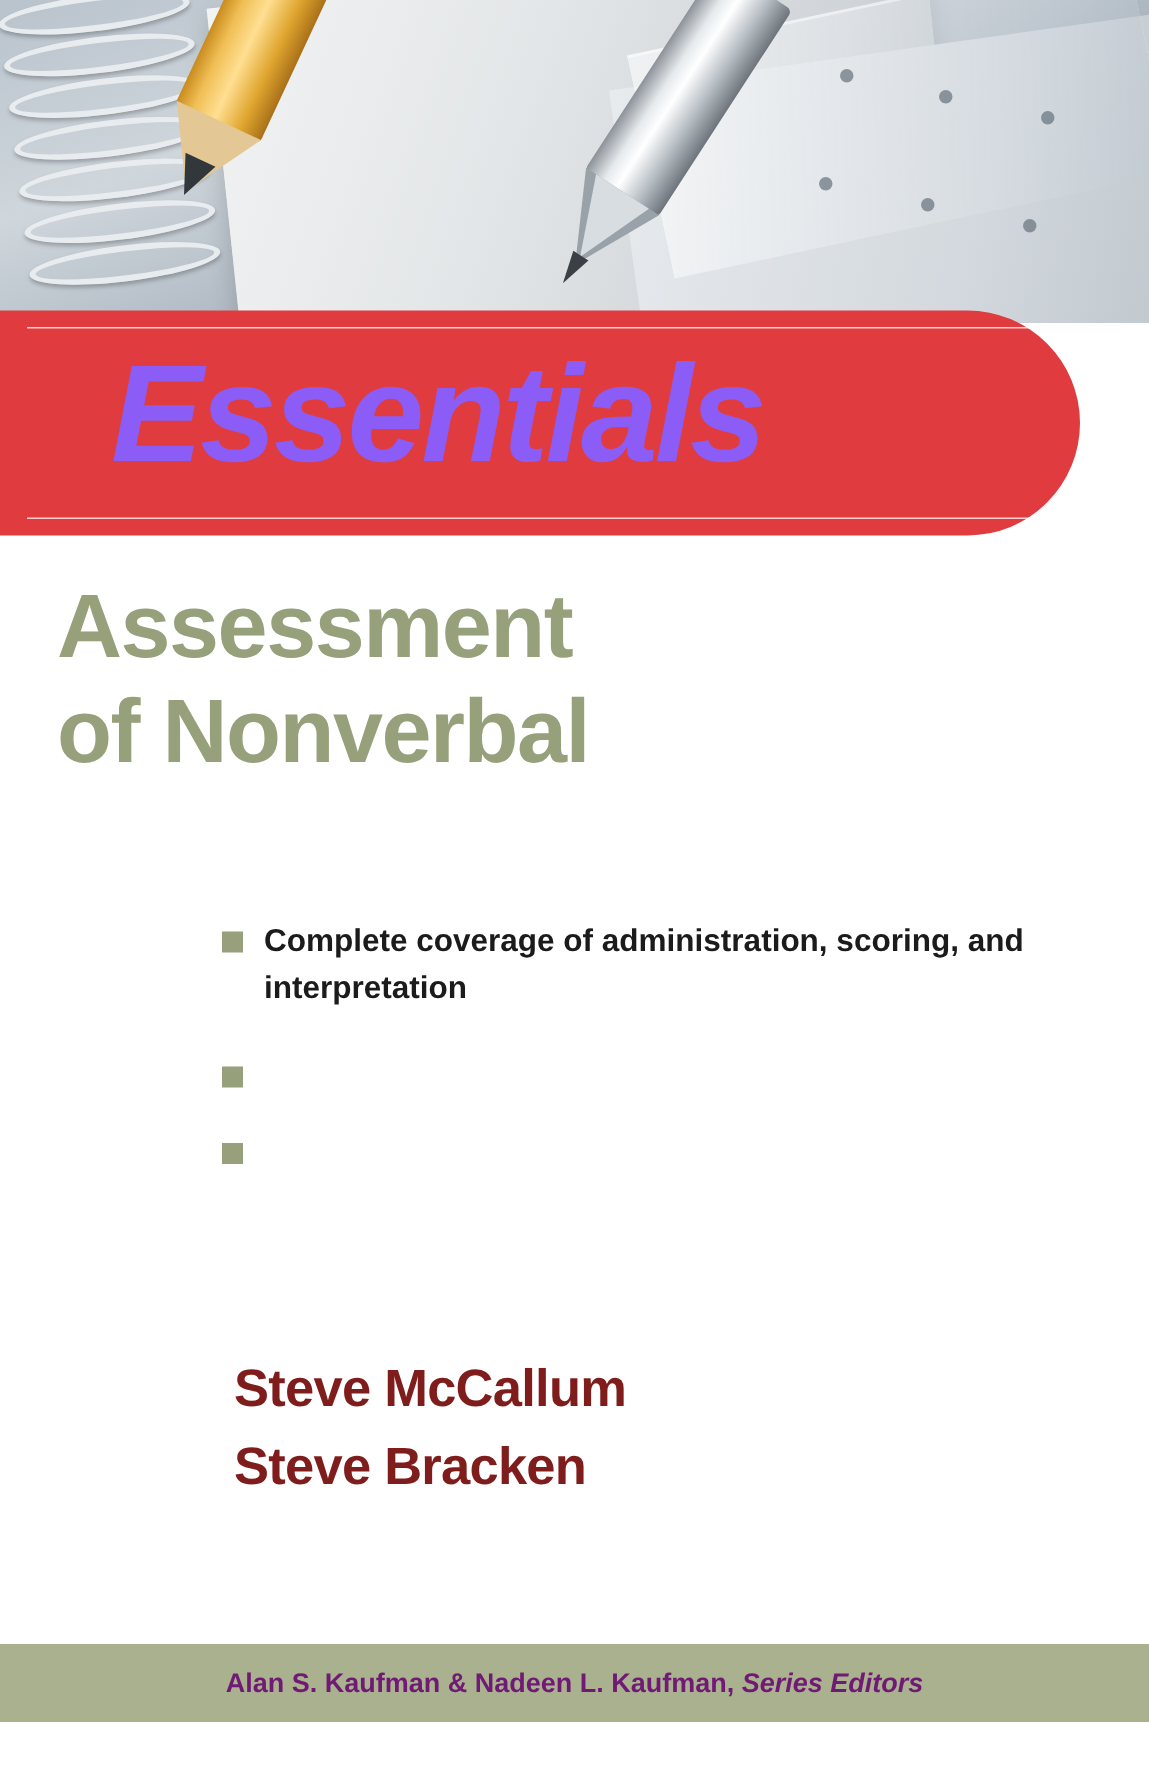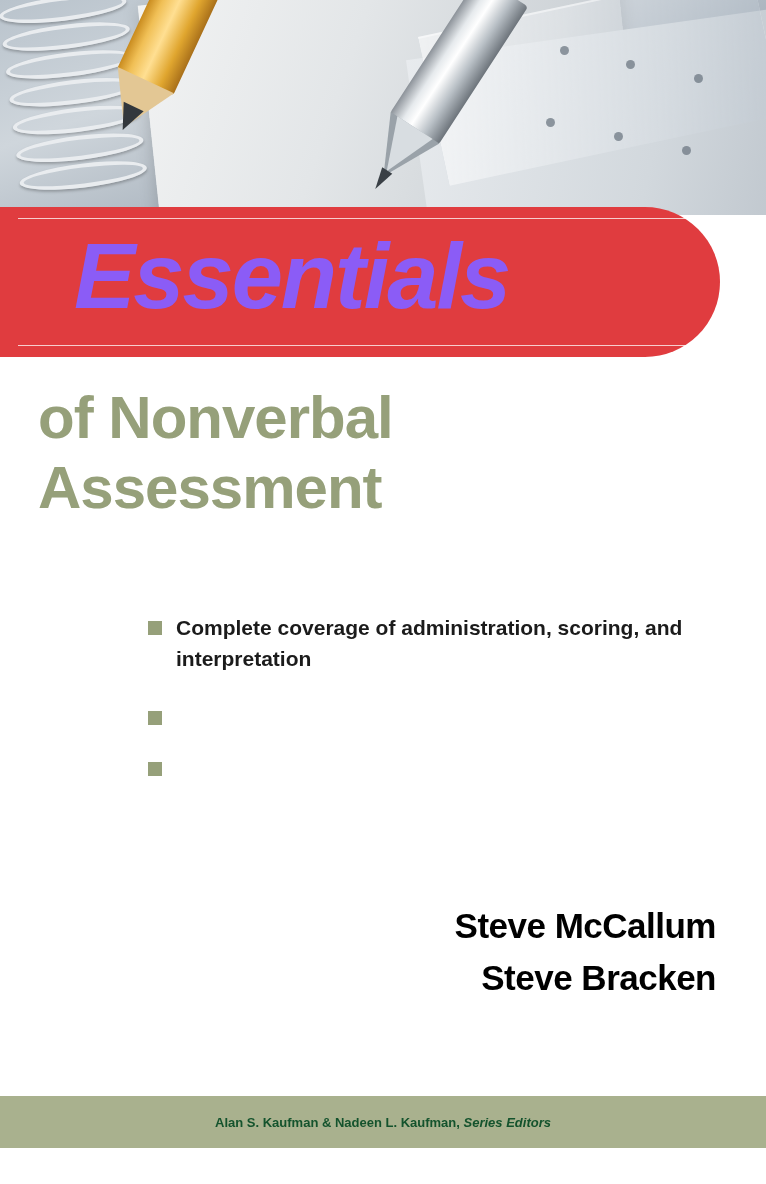--- a/index.html
+++ b/index.html
@@ -222,41 +222,40 @@
   .authors {
     position: absolute;
     left: 156px;
     top: 900px;
     width: 560px;
   }
   .author {
     font-size: 35px;
     line-height: 52px;
     font-weight: bold;
-    color: #000000;
+    color: #7f1d1d;
     letter-spacing: -0.5px;
-    text-align: right;
   }
 
   
   .editors-bar {
     position: absolute;
     left: 0;
     bottom: 36px;
     width: 766px;
     height: 52px;
     background: #a9b18e;
     display: flex;
     align-items: center;
     justify-content: center;
   }
   .editors-text {
-    font-size: 13px;
-    font-weight: bold;
-    color: #14532d;
+    font-size: 18px;
+    font-weight: bold;
+    color: #701a75;
     letter-spacing: 0px;
   }
   .editors-text .role {
     font-style: italic;
     font-weight: bold;
   }
   .bottom-white {
     position: absolute;
     left: 0; bottom: 0;
     width: 766px; height: 36px;
@@ -304,25 +303,25 @@
     </div>
   </div>
 
   <div class="red-block">
     <div class="hairline top"></div>
     <div class="hairline bottom"></div>
   </div>
   <div class="series-title">Essentials</div>
 
   <div class="main-title">
+    <div>Assessment</div>
     <div>
       <span class="of">of</span>
       <span>Nonverbal</span>
     </div>
-    <div>Assessment</div>
   </div>
 
   <div class="bullets">
     <div class="bullet-row">
       <div class="bullet-mark"></div>
       <div class="bullet-text">Complete coverage of administration, scoring, and interpretation</div>
     </div>
     <div class="bullet-row">
       <div class="bullet-mark"></div>
     </div>

